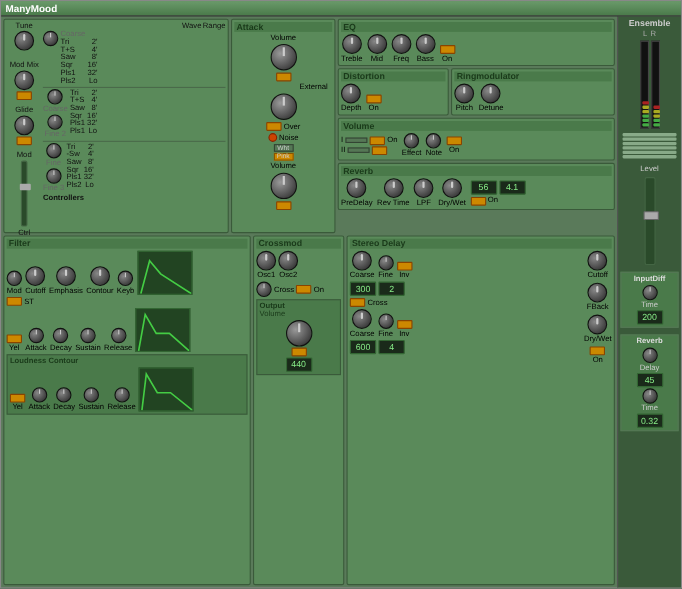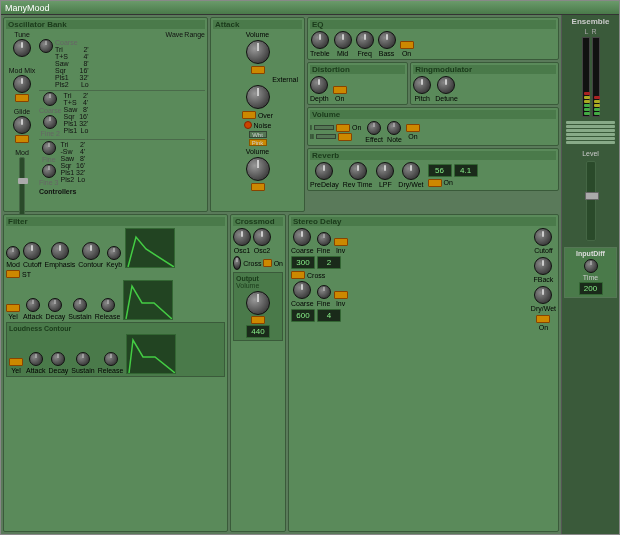--- a/index.html
+++ b/index.html
@@ -18,21 +18,21 @@
       position: absolute;
       top: 0; left: 0; right: 0;
       height: 14px;
       background: linear-gradient(to bottom, #6a9a6a, #4a7a4a);
       display: flex;
       align-items: center;
       padding: 0 4px;
       border-bottom: 1px solid #333;
       z-index: 10;
     }
-    .title-bar span { color: #fff; font-size: 9px; font-weight: normal; }
+    .title-bar span { color: #fff; font-size: 9px; font-weight: bold; }
 
     .content-area {
       position: absolute;
       top: 14px; left: 0; right: 0; bottom: 0;
       display: flex;
     }
 
     .left-main {
       flex: 1;
       display: flex;
@@ -257,21 +257,20 @@
     <span>ManyMood</span>
   </div>
 
   <div class="content-area">
 
     <div class="left-main">
 
       <div style="display:flex;gap:2px;height:195px;">
 
         <div class="section" style="width:205px;">
-          <div class="section-header">Oscillator Bank</div>
           <div style="display:flex;gap:1px;">
 
             <div style="width:32px;display:flex;flex-direction:column;gap:1px;align-items:center;">
               <div class="label-sm" style="font-size:7px;">Tune</div>
               <div class="knob"></div>
               <div style="height:8px;"></div>
               <div class="label-sm" style="font-size:7px;">Mod Mix</div>
               <div class="knob"></div>
               <div class="btn-small"></div>
               <div style="height:4px;"></div>
@@ -612,21 +611,21 @@
               </div>
               <div class="env-display">
                 <svg width="50" height="40" viewBox="0 0 50 40">
                   <polyline points="2,38 6,5 16,22 28,22 48,38" fill="none" stroke="#44cc44" stroke-width="1.5"></polyline>
                 </svg>
               </div>
             </div>
           </div>
         </div>
 
-        <div class="section" style="width:56px;">
+        <div class="section" style="width:83px;">
           <div class="section-header">Crossmod</div>
           <div style="display:flex;gap:2px;align-items:flex-end;margin-bottom:2px;">
             <div style="display:flex;flex-direction:column;align-items:center;gap:1px;">
               <div class="knob"></div>
               <div style="font-size:7px;">Osc1</div>
             </div>
             <div style="display:flex;flex-direction:column;align-items:center;gap:1px;">
               <div class="knob"></div>
               <div style="font-size:7px;">Osc2</div>
             </div>
@@ -765,15 +764,26 @@
 
       <div style="border:1px solid #557755;background:#4a7a4a;padding:2px;margin-top:4px;">
         <div style="font-size:7px;font-weight:bold;color:#ddd;text-align:center;">InputDiff</div>
         <div style="display:flex;flex-direction:column;align-items:center;gap:1px;margin-top:2px;">
           <div class="knob-sm"></div>
           <div style="font-size:7px;color:#ccc;">Time</div>
           <div class="num-display">200</div>
         </div>
       </div>
 
+      <div style="border:1px solid #557755;background:#4a7a4a;padding:2px;margin-top:4px;">
+        <div style="font-size:7px;font-weight:bold;color:#ddd;text-align:center;">Reverb</div>
+        <div style="display:flex;flex-direction:column;align-items:center;gap:1px;margin-top:2px;">
+          <div class="knob-sm"></div>
+          <div style="font-size:7px;color:#ccc;">Delay</div>
+          <div class="num-display">45</div>
+          <div class="knob-sm"></div>
+          <div style="font-size:7px;color:#ccc;">Time</div>
+          <div class="num-display">0.32</div>
+        </div>
+      </div>
     </div>
   </div>
 </div>
 
 </body></html>

